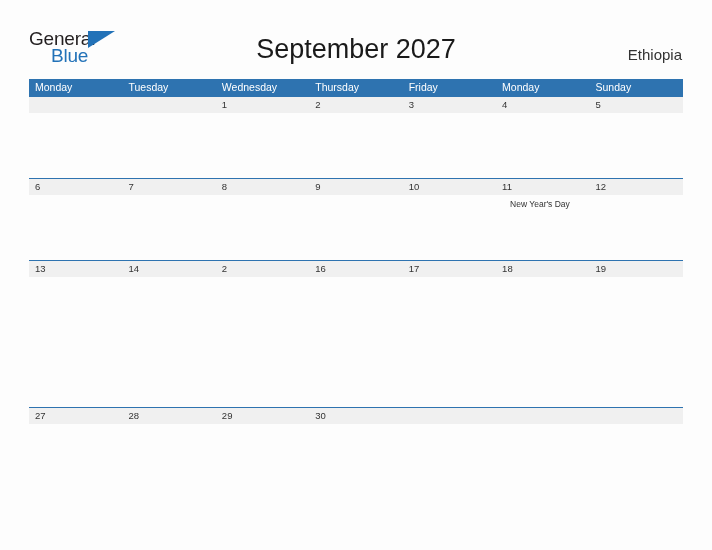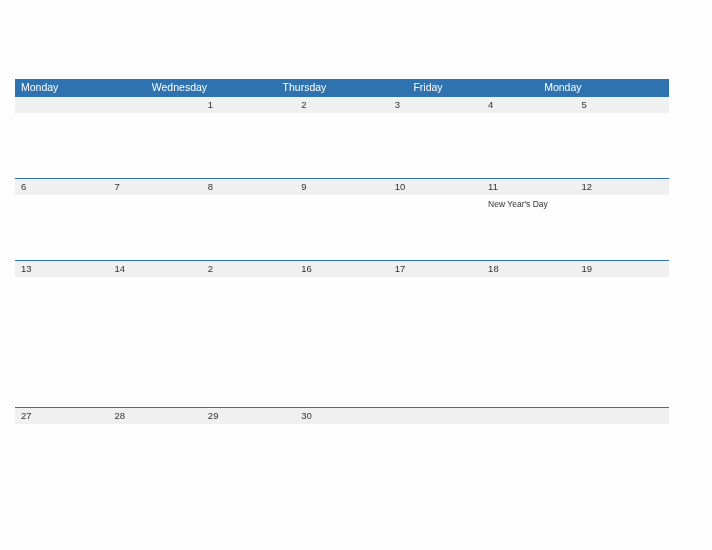--- a/index.html
+++ b/index.html
@@ -82,21 +82,21 @@
     top: 46px;
     font-size: 15px;
     color: #333333;
     text-align: right;
     font-family: "Liberation Sans", sans-serif;
   }
 
   
   .calendar {
     position: absolute;
-    left: 15px;
+    left: 29px;
     top: 79px;
     width: 654px;
   }
 
   .dow-row {
     display: flex;
     width: 100%;
     background: #2e73b0;
     height: 17px;
   }
@@ -129,48 +129,64 @@
     color: #333333;
     padding-left: 6px;
     box-sizing: border-box;
     font-family: "Liberation Sans", sans-serif;
   }
   .week-events {
     display: flex;
     width: 100%;
     height: 65px;
     background: #fdfdfd;
+    margin-left: 8px;
   }
   .event-cell {
     flex: 1 1 0;
     padding: 3px 8px 0 6px;
     box-sizing: border-box;
     font-size: 8.5px;
     line-height: 12.5px;
     color: #333333;
     font-family: "Liberation Sans", sans-serif;
   }
   .event-item {
     display: block;
   }
 </style>
 </head>
 <body>
 
 <div class="page">
 
+  <div class="header">
+
+    <div class="logo">
+      <span class="logo-general">General</span>
+      <span class="logo-flag-inner"></span>
+      <span class="logo-blue">Blue</span>
+    </div>
+
+    <div class="title">September 2027</div>
+
+    <div class="country">Ethiopia</div>
+
+  </div>
 
   <div class="calendar">
 
     <div class="dow-row">
       <div class="dow-cell">Monday</div>
+      <div class="dow-cell">Tuesday</div>
       <div class="dow-cell">Wednesday</div>
       <div class="dow-cell">Thursday</div>
       <div class="dow-cell">Friday</div>
       <div class="dow-cell">Monday</div>
+      <div class="dow-cell">Sunday</div>
     </div>
 
     <div class="week">
       <div class="week-dates">
         <div class="date-cell"></div>
         <div class="date-cell"></div>
         <div class="date-cell">1</div>
         <div class="date-cell">2</div>
         <div class="date-cell">3</div>
         <div class="date-cell">4</div>

